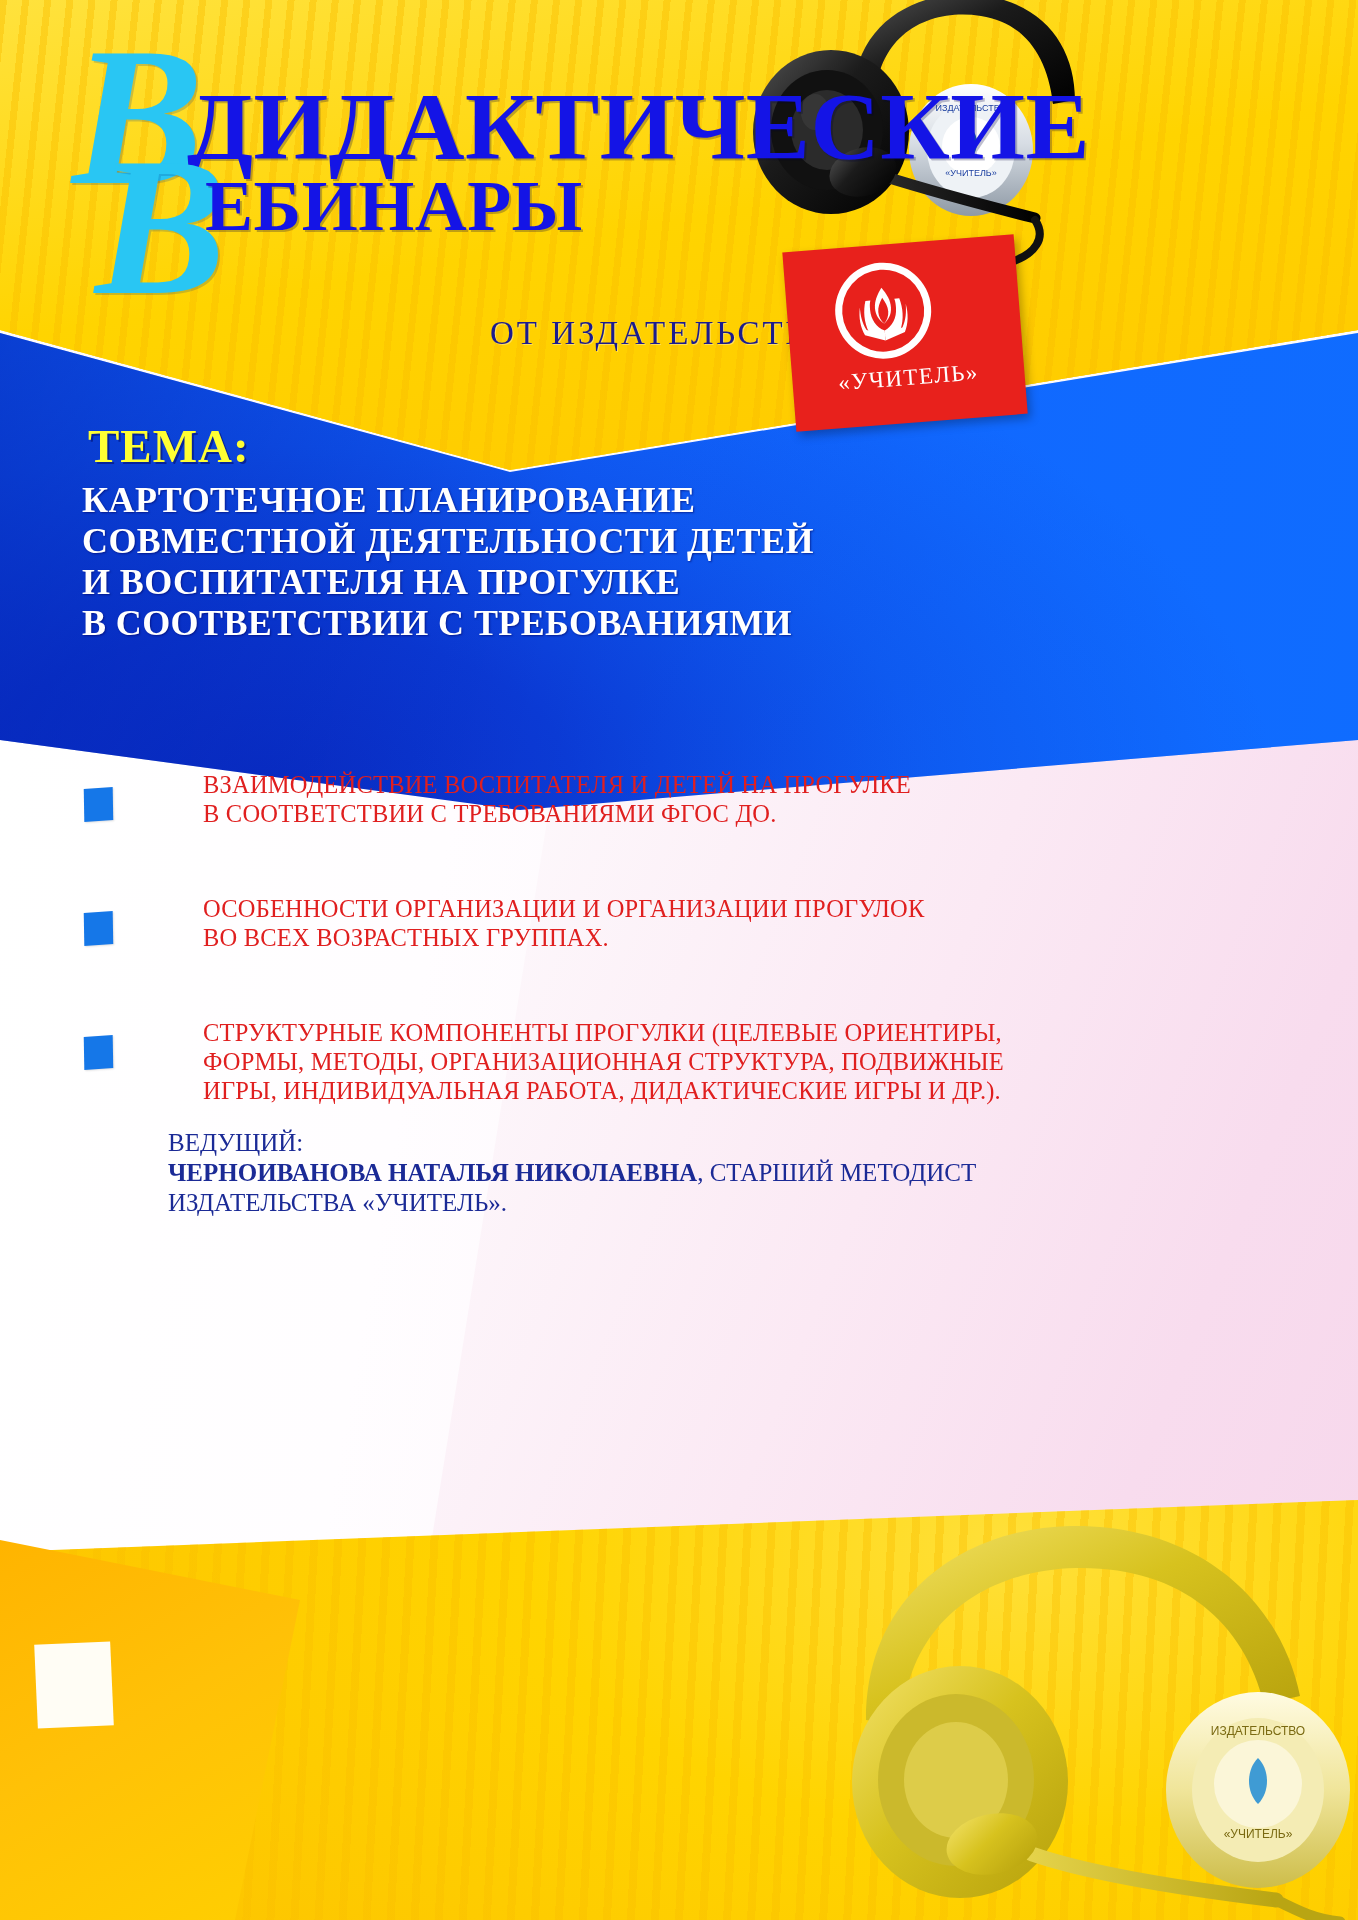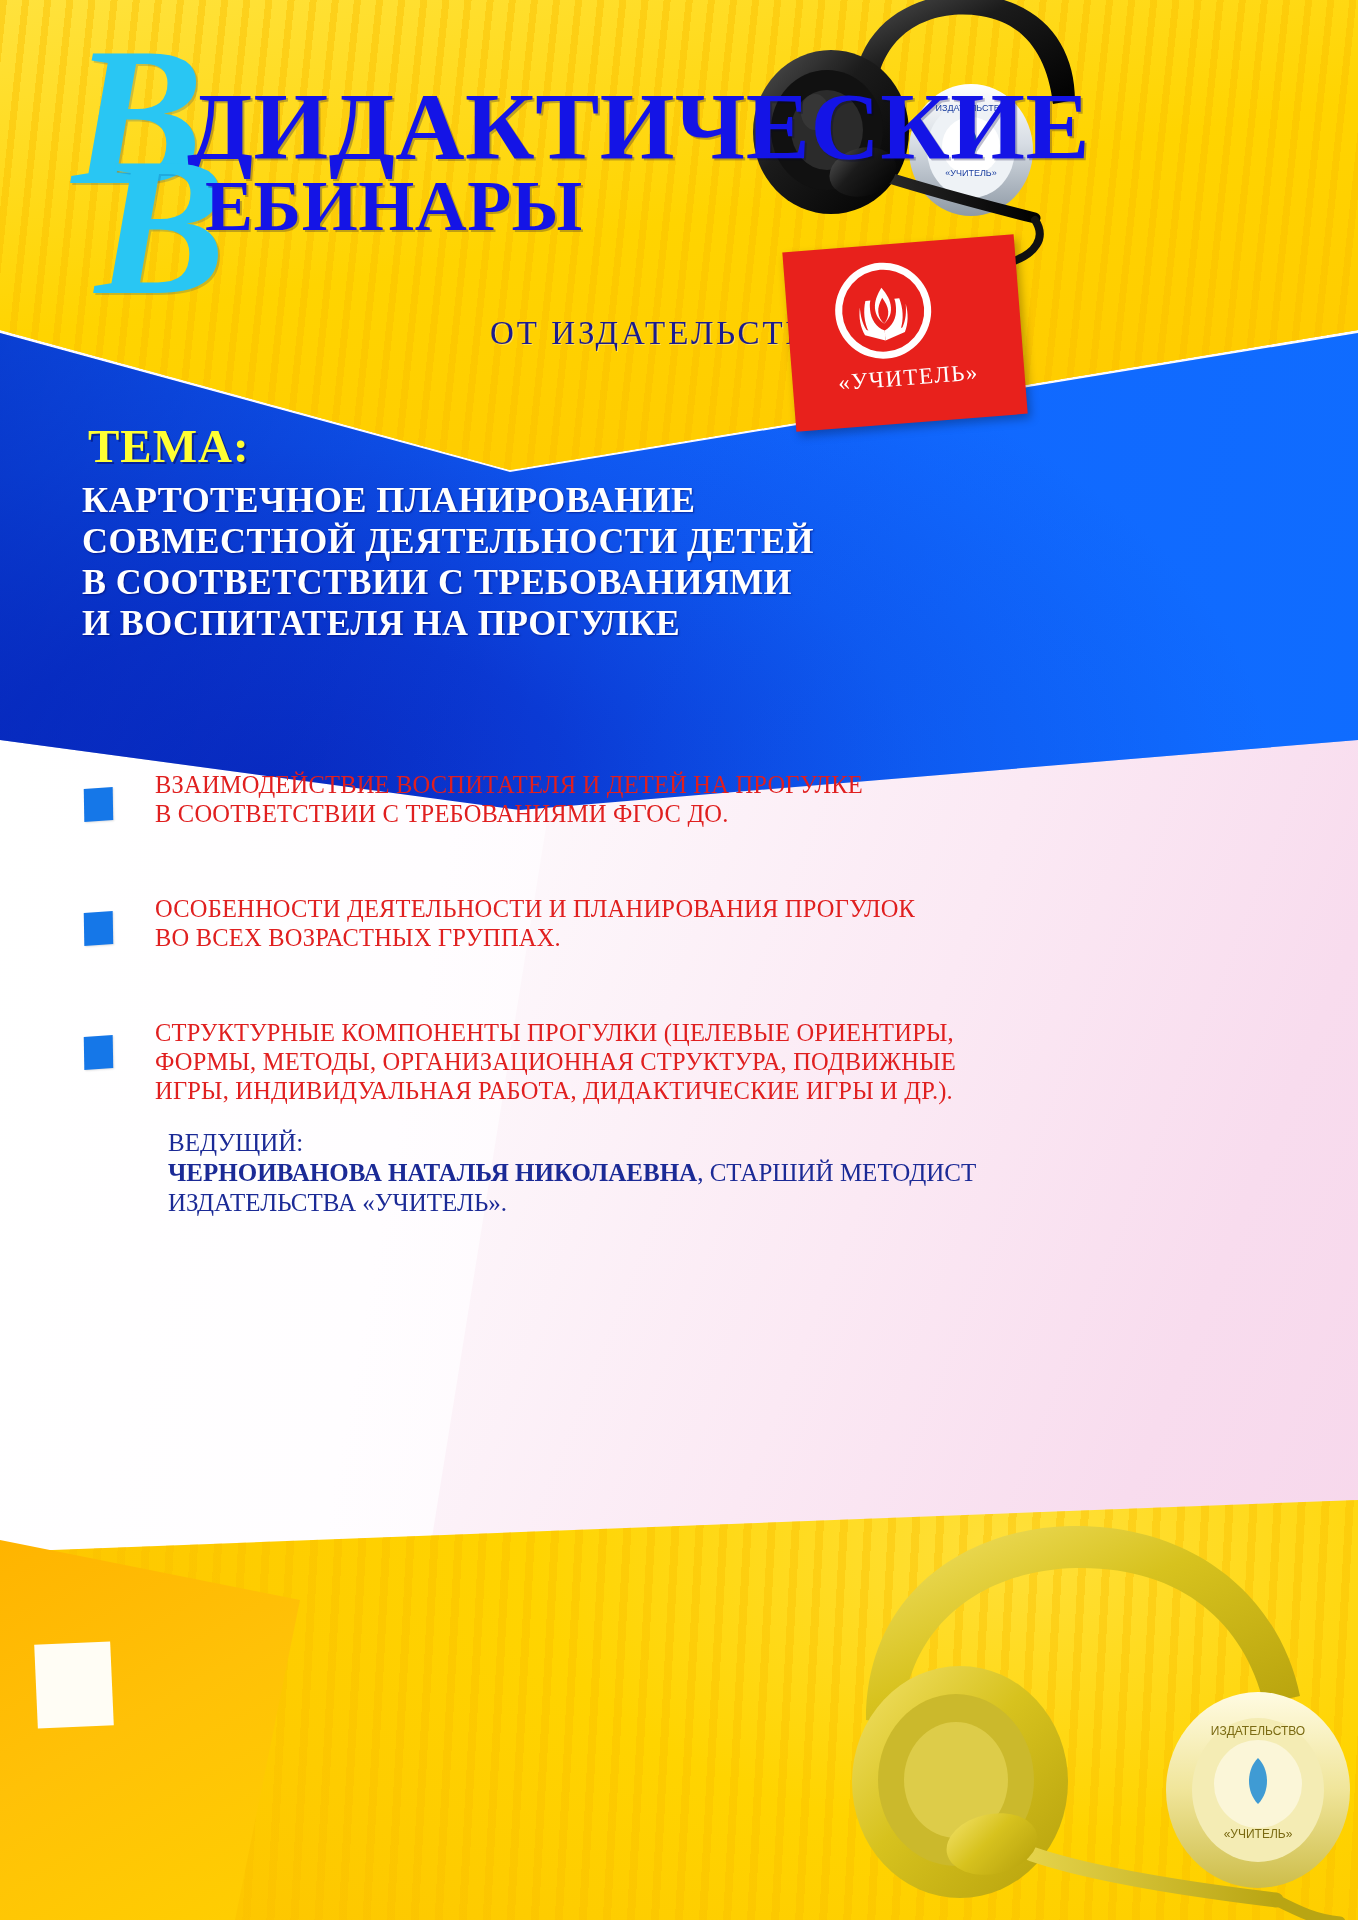--- a/index.html
+++ b/index.html
@@ -123,21 +123,21 @@
   }
   .tema-title{
     position:absolute;left:82px;top:480px;width:900px;z-index:9;
     font-family:"Liberation Serif",serif;font-weight:bold;font-size:36px;line-height:41px;
     color:#ffffff;letter-spacing:.4px;text-shadow:1px 1px 2px rgba(0,0,90,.55);
   }
   .tema-title div{white-space:nowrap;}
 
   
   .bullets{position:absolute;left:84px;top:770px;width:900px;z-index:9;}
-  .bullet-row{position:relative;display:flex;align-items:flex-start;margin-bottom:66px;}
+  .bullet-row{position:relative;display:flex;align-items:flex-start;margin-bottom:66px;gap:48px;}
   .bullet-sq{
     flex:0 0 auto;width:29px;height:33px;background:#1577e8;
     transform:rotate(-4deg) skewX(-3deg);margin-top:18px;
     box-shadow:1px 1px 2px rgba(0,0,0,.12);
   }
   .bullet-text{
     margin-left:42px;font-family:"Liberation Serif",serif;font-size:24.5px;line-height:29px;
     color:#e01f1f;letter-spacing:.2px;
   }
   .bullet-text div{white-space:nowrap;}
@@ -232,38 +232,38 @@
         </svg>
       </div>
     </div>
     <div class="logo-card-label">«УЧИТЕЛЬ»</div>
   </div>
 
   <div class="tema-label">ТЕМА:</div>
   <div class="tema-title">
     <div>КАРТОТЕЧНОЕ ПЛАНИРОВАНИЕ</div>
     <div>СОВМЕСТНОЙ ДЕЯТЕЛЬНОСТИ ДЕТЕЙ</div>
+    <div>И ВОСПИТАТЕЛЯ НА ПРОГУЛКЕ</div>
     <div>В СООТВЕТСТВИИ С ТРЕБОВАНИЯМИ</div>
-    <div>И ВОСПИТАТЕЛЯ НА ПРОГУЛКЕ</div>
   </div>
 
   <div class="bullets">
 
     <div class="bullet-row">
       <div class="bullet-sq"></div>
       <div class="bullet-text">
         <div>ВЗАИМОДЕЙСТВИЕ ВОСПИТАТЕЛЯ И ДЕТЕЙ НА ПРОГУЛКЕ</div>
         <div>В СООТВЕТСТВИИ С ТРЕБОВАНИЯМИ ФГОС ДО.</div>
       </div>
     </div>
 
     <div class="bullet-row">
       <div class="bullet-sq"></div>
       <div class="bullet-text">
-        <div>ОСОБЕННОСТИ ДЕЯТЕЛЬНОСТИ И ПЛАНИРОВАНИЯ ПРОГУЛОК</div>
+        <div>ОСОБЕННОСТИ ОРГАНИЗАЦИИ И ОРГАНИЗАЦИИ ПРОГУЛОК</div>
         <div>ВО ВСЕХ ВОЗРАСТНЫХ ГРУППАХ.</div>
       </div>
     </div>
 
     <div class="bullet-row">
       <div class="bullet-sq"></div>
       <div class="bullet-text">
         <div>СТРУКТУРНЫЕ КОМПОНЕНТЫ ПРОГУЛКИ (ЦЕЛЕВЫЕ ОРИЕНТИРЫ,</div>
         <div>ФОРМЫ, МЕТОДЫ, ОРГАНИЗАЦИОННАЯ СТРУКТУРА, ПОДВИЖНЫЕ</div>
         <div>ИГРЫ, ИНДИВИДУАЛЬНАЯ РАБОТА, ДИДАКТИЧЕСКИЕ ИГРЫ И ДР.).</div>

